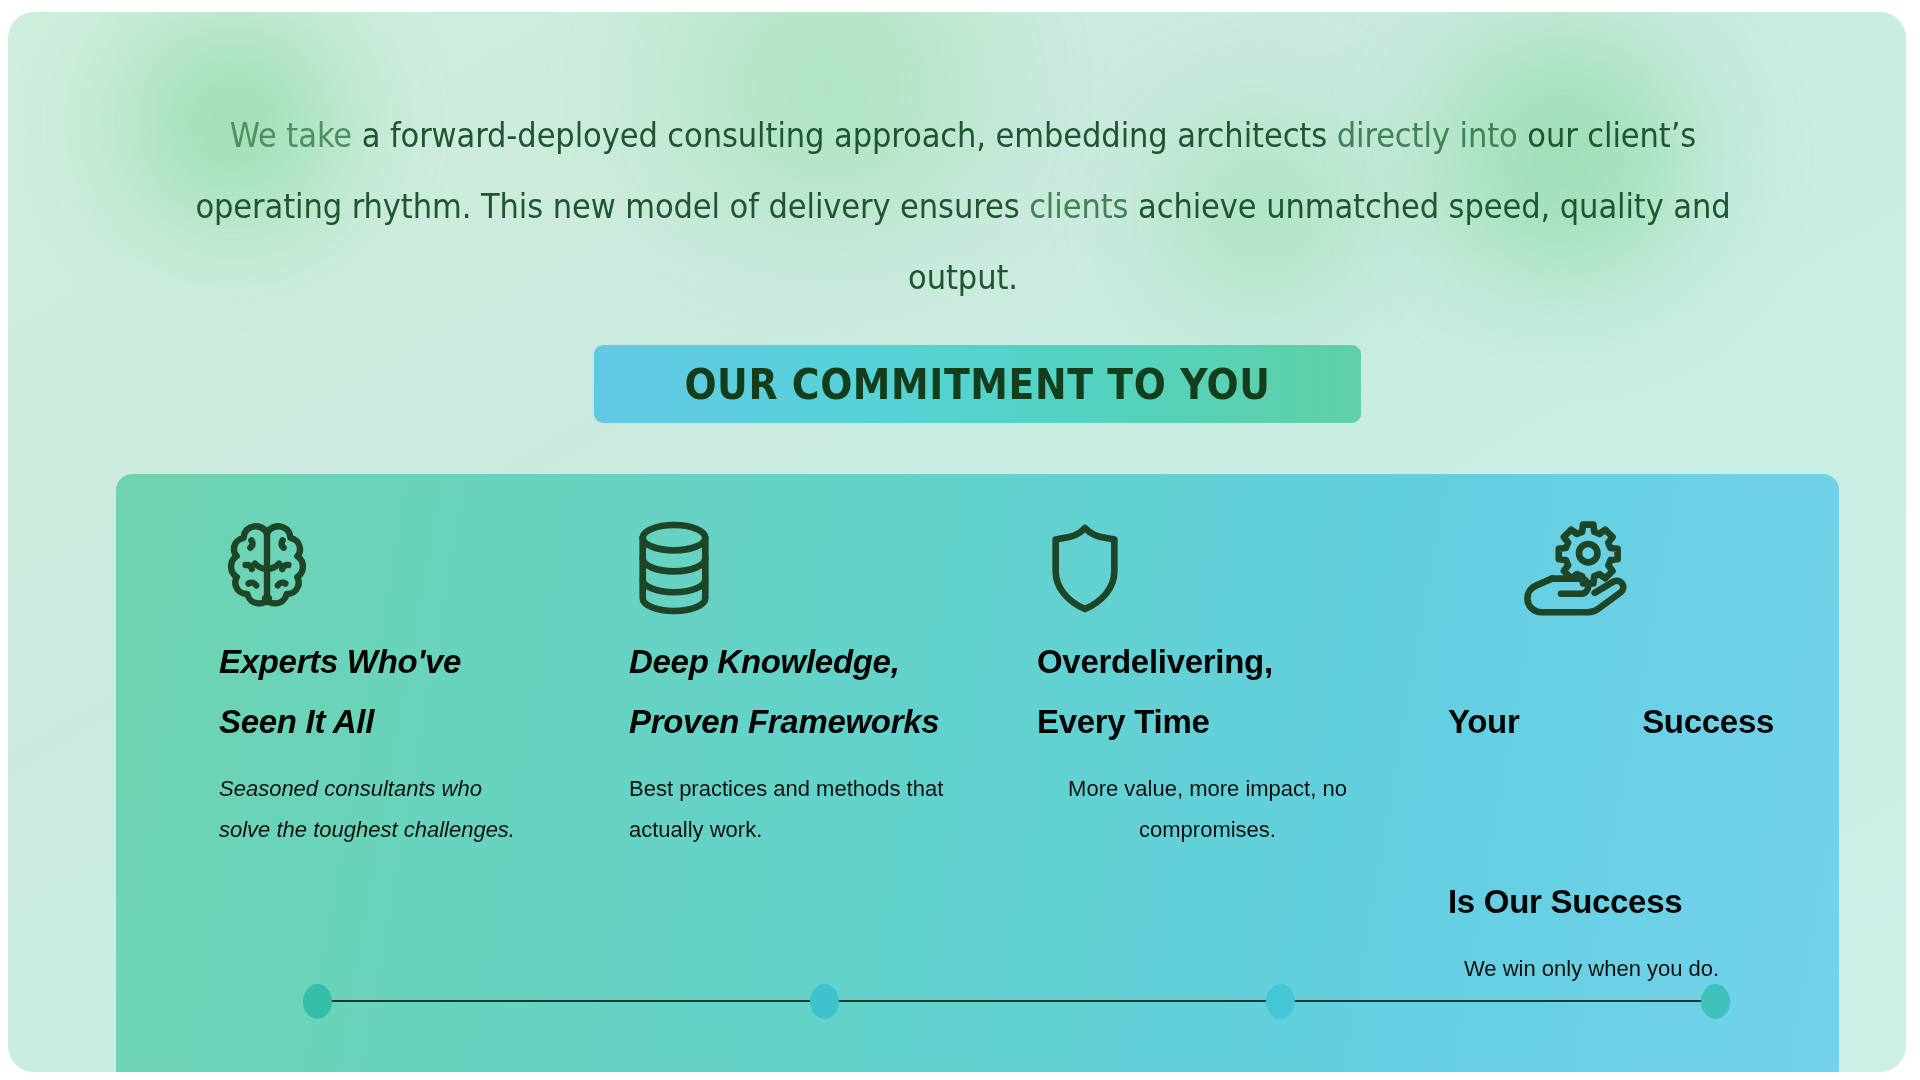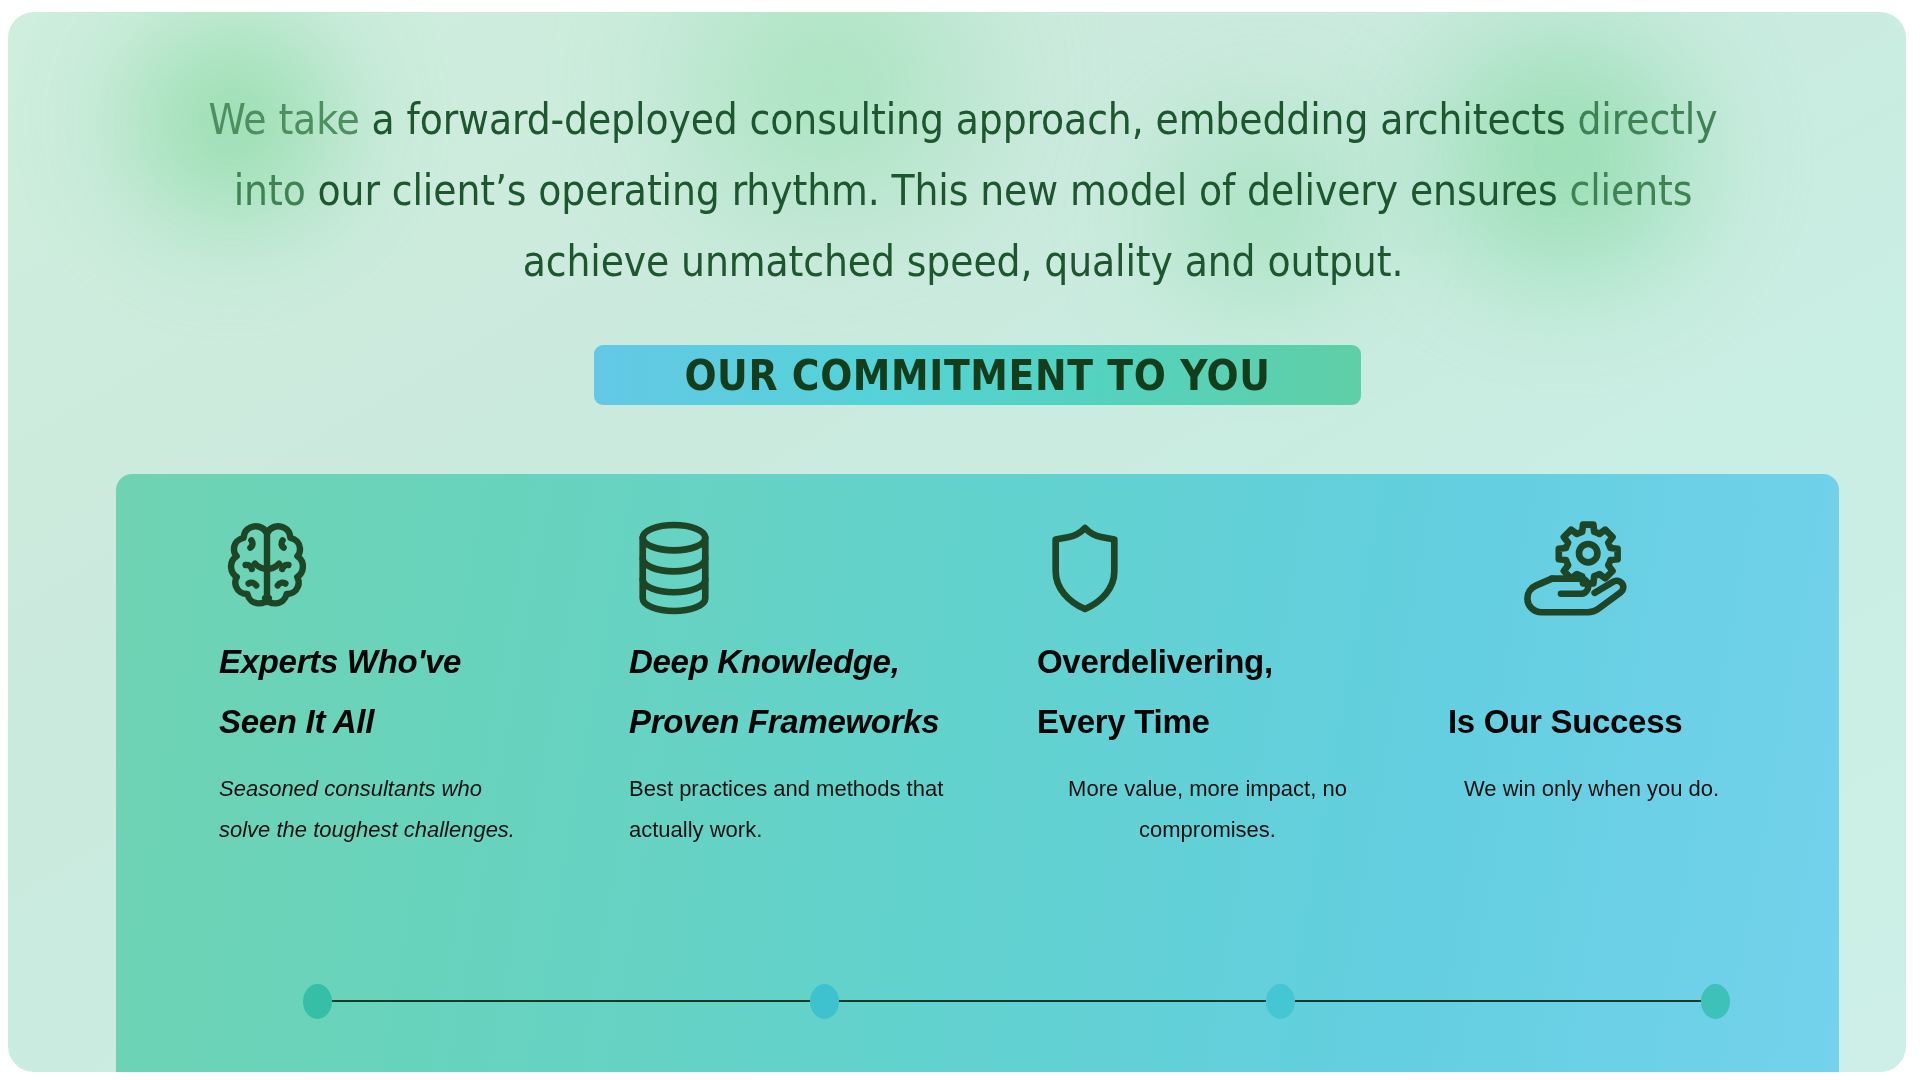--- a/index.html
+++ b/index.html
@@ -31,38 +31,38 @@
   .glow.g2 { left:560px; top:-90px;  width:520px; height:330px;
              background:radial-gradient(circle,#8fdda8 0%, rgba(143,221,168,0) 72%); opacity:.6;}
   .glow.g3 { left:1340px;top:-20px;  width:430px; height:330px;
              background:radial-gradient(circle,#7fd79c 0%, rgba(127,215,156,0) 70%); opacity:.8;}
   .glow.g4 { left:1090px;top:70px;   width:330px; height:260px;
              background:radial-gradient(circle,#86daa2 0%, rgba(134,218,162,0) 72%); opacity:.55;}
 
   
   #headline {
     position:absolute;
-    left:170px; top:72px; width:1570px;
+    left:170px; top:88px; width:1570px;
     text-align:center;
     font-family:"Liberation Sans Narrow","DejaVu Sans Condensed","Liberation Sans", sans-serif;
-    font-size:42px;
+    font-size:34px;
     line-height:71px;
     letter-spacing:-0.1px;
     color:#1e5630;
     font-weight:400;
     z-index:5;
   }
   #headline .dim { color:#4e8f60; }
   #headline .dim2{ color:#3f8254; }
 
   
   #commit-btn {
     position:absolute;
     left:586px; top:333px;
-    width:767px; height:60px;
+    width:767px; height:78px;
     border-radius:9px;
     background:linear-gradient(90deg,#63c8e4 0%, #55d2d9 35%, #52d3c2 62%, #5fcfa6 100%);
     display:flex; align-items:center; justify-content:center;
     z-index:6;
     border:none; cursor:pointer;
   }
   #commit-btn span {
     font-family:"Liberation Sans Narrow","DejaVu Sans Condensed","Liberation Sans", sans-serif;
     font-weight:700;
     font-size:42px;
@@ -226,20 +226,21 @@
     <div class="col c4">
       <div class="icon-wrap">
         <svg width="116" height="112" viewBox="0 0 58 56" fill="none" stroke="#1d4526" stroke-width="3.3" stroke-linecap="round" stroke-linejoin="round">
           <path d="M38.6 9.9l-.4-3.6h-5.2l-.4 3.6c-.9.3-1.8.6-2.6 1.1l-2.9-2.2-3.7 3.7 2.2 2.9c-.5.8-.9 1.7-1.1 2.6l-3.6.4v5.2l3.6.4c.3.9.6 1.8 1.1 2.6l-2.2 2.9 3.7 3.7 2.9-2.2c.8.5 1.7.9 2.6 1.1l.4 3.6h5.2l.4-3.6c.9-.3 1.8-.6 2.6-1.1l2.9 2.2 3.7-3.7-2.2-2.9c.5-.8.9-1.7 1.1-2.6l3.6-.4v-5.2l-3.6-.4c-.3-.9-.6-1.8-1.1-2.6l2.2-2.9-3.7-3.7-2.9 2.2c-.8-.5-1.7-.9-2.6-1.1z"></path>
           <circle cx="35.6" cy="20.6" r="4.6"></circle>
           <path d="M17.5 33.3h14.2c2.2 0 3.9 1.7 3.9 3.8 0 2.1-1.7 3.8-3.9 3.8H22"></path>
           <path d="M17.5 33.3L9.4 36.8c-2.6 1.1-4.2 3.6-4.2 6.4 0 3.8 3.1 6.9 7 6.9h23.2c1.9 0 3.7-.6 5.2-1.7l11.2-8.2c1.5-1.1 1.8-3.2.6-4.6-1.1-1.3-3-1.6-4.4-.7l-9.2 5.5"></path>
         </svg>
       </div>
       <div class="card-title">
+        <span class="line1">Your Success</span>
         <span class="line2">Is Our Success</span>
       </div>
       <div class="card-body">We win only when you do.</div>
     </div>
 
     <div id="timeline">
       <div class="track"></div>
       <div class="node n1"></div>
       <div class="node n2"></div>
       <div class="node n3"></div>

